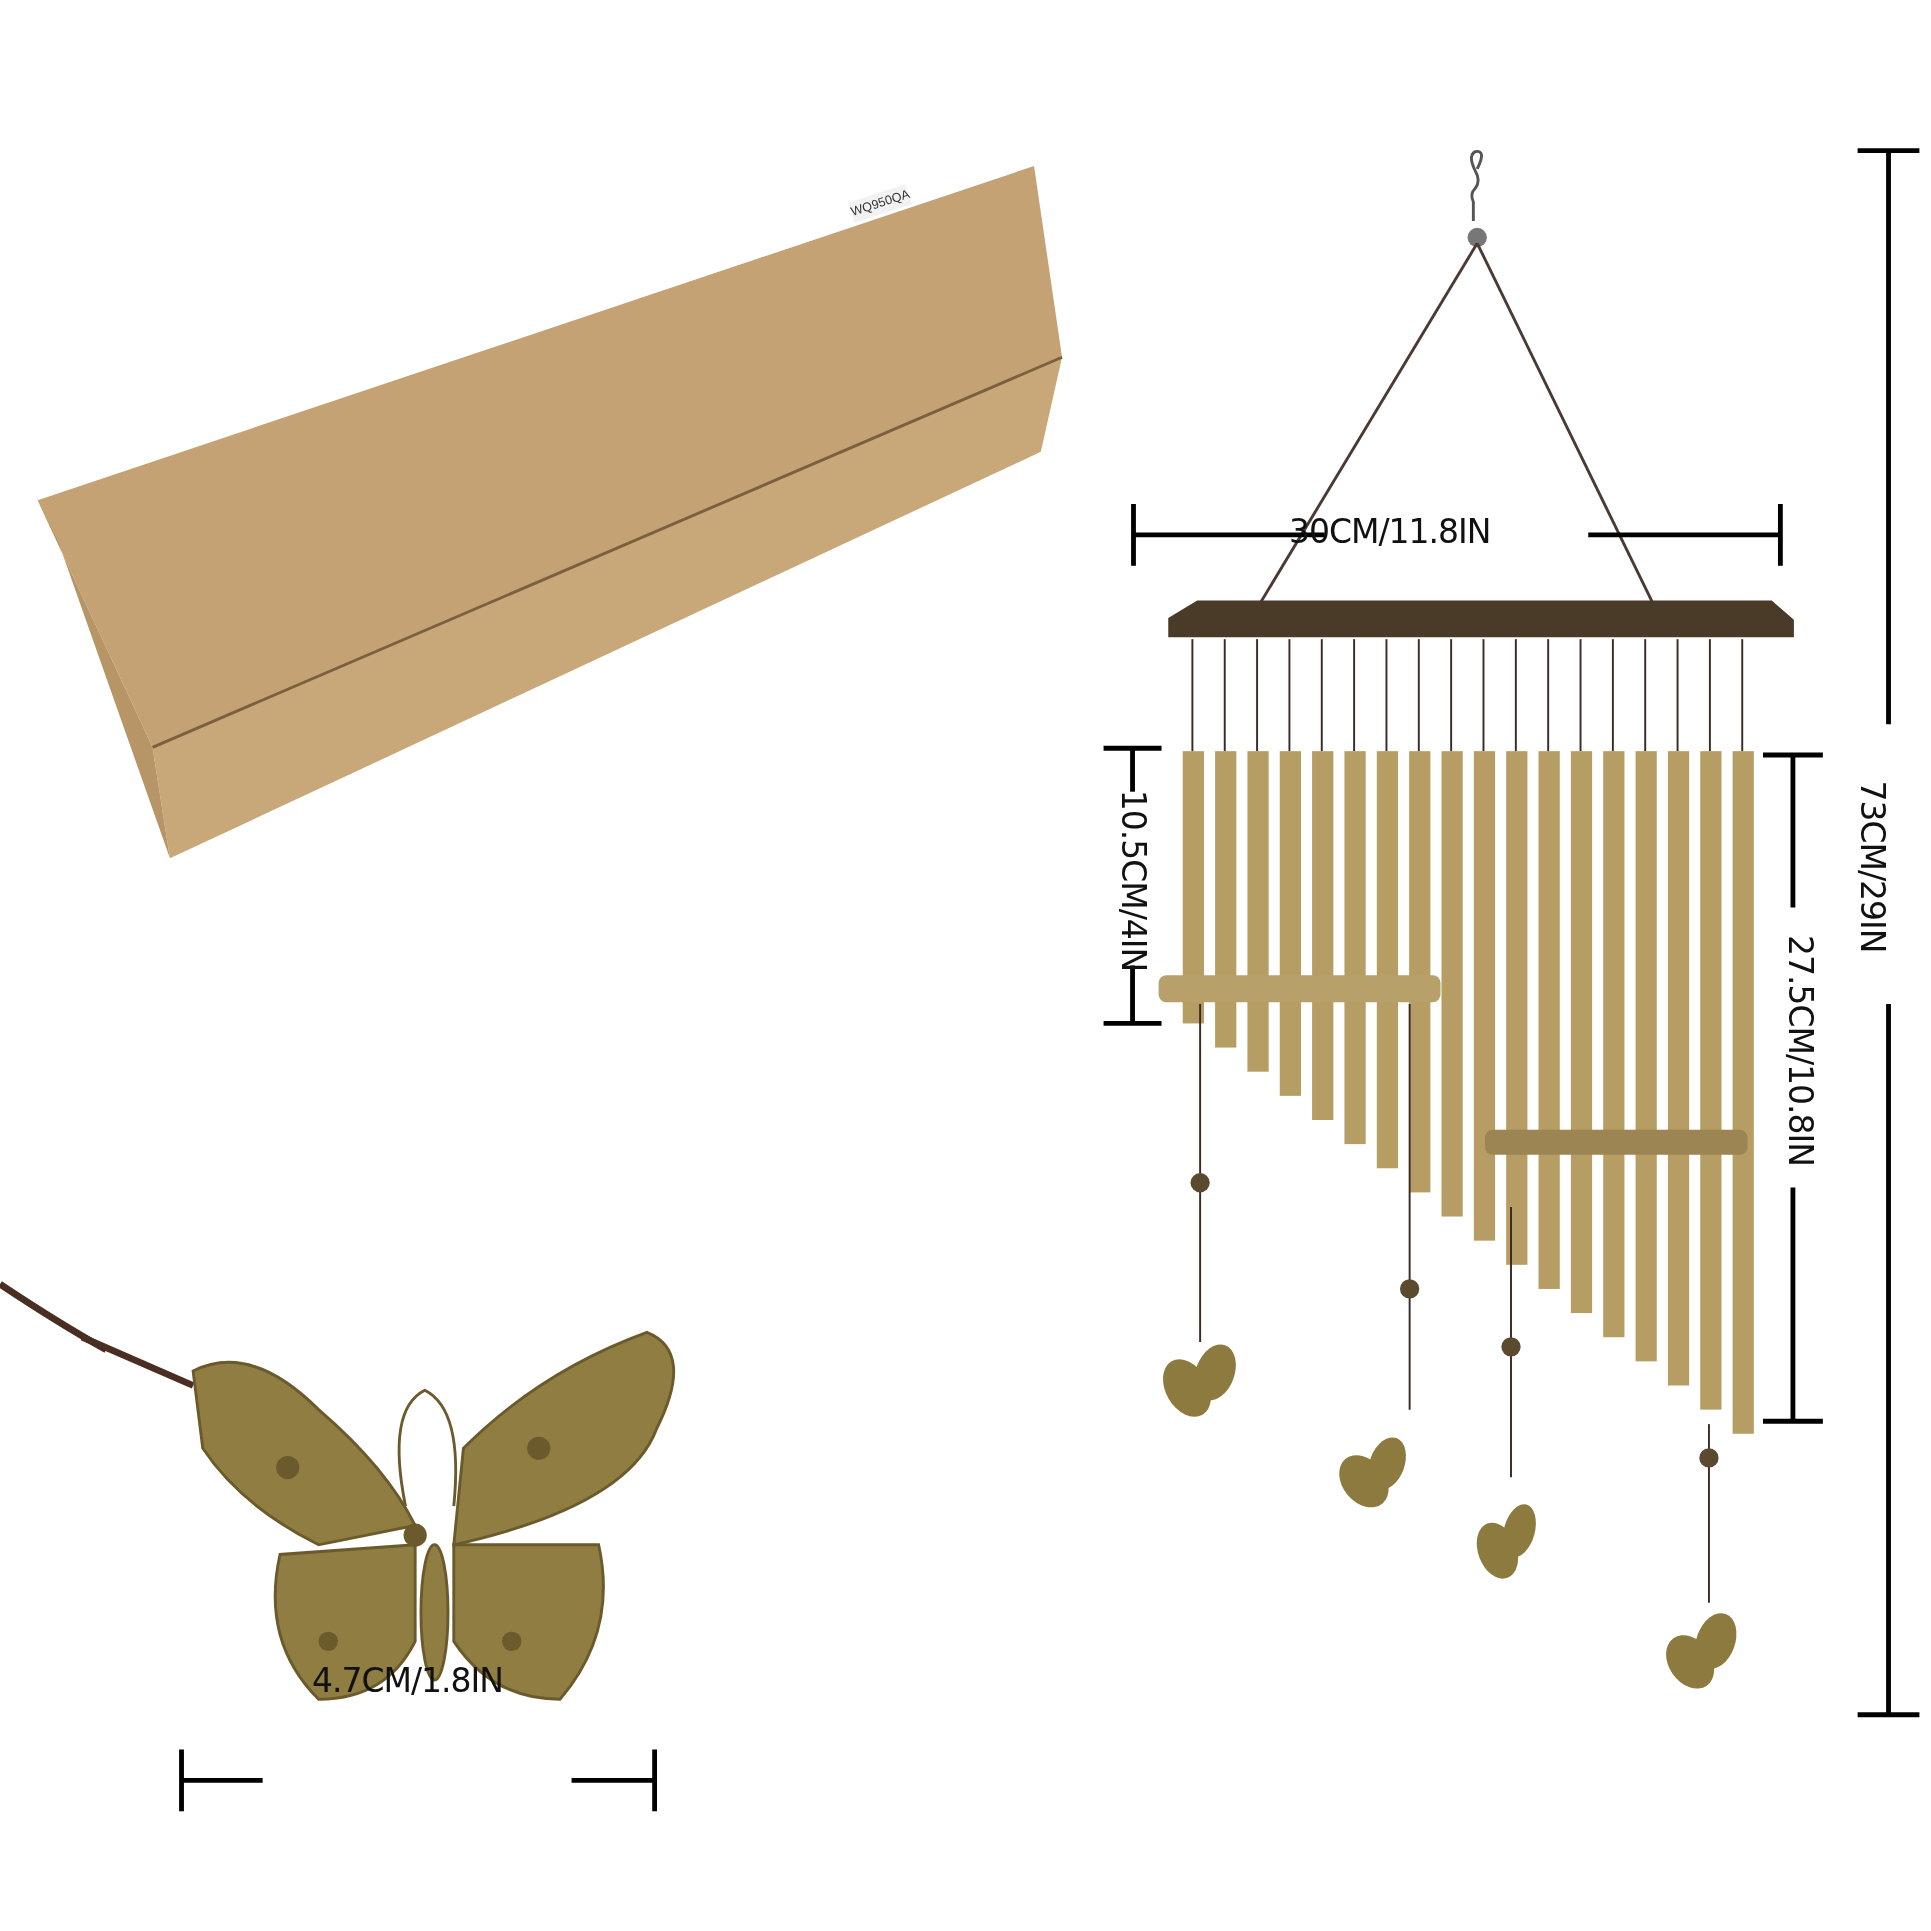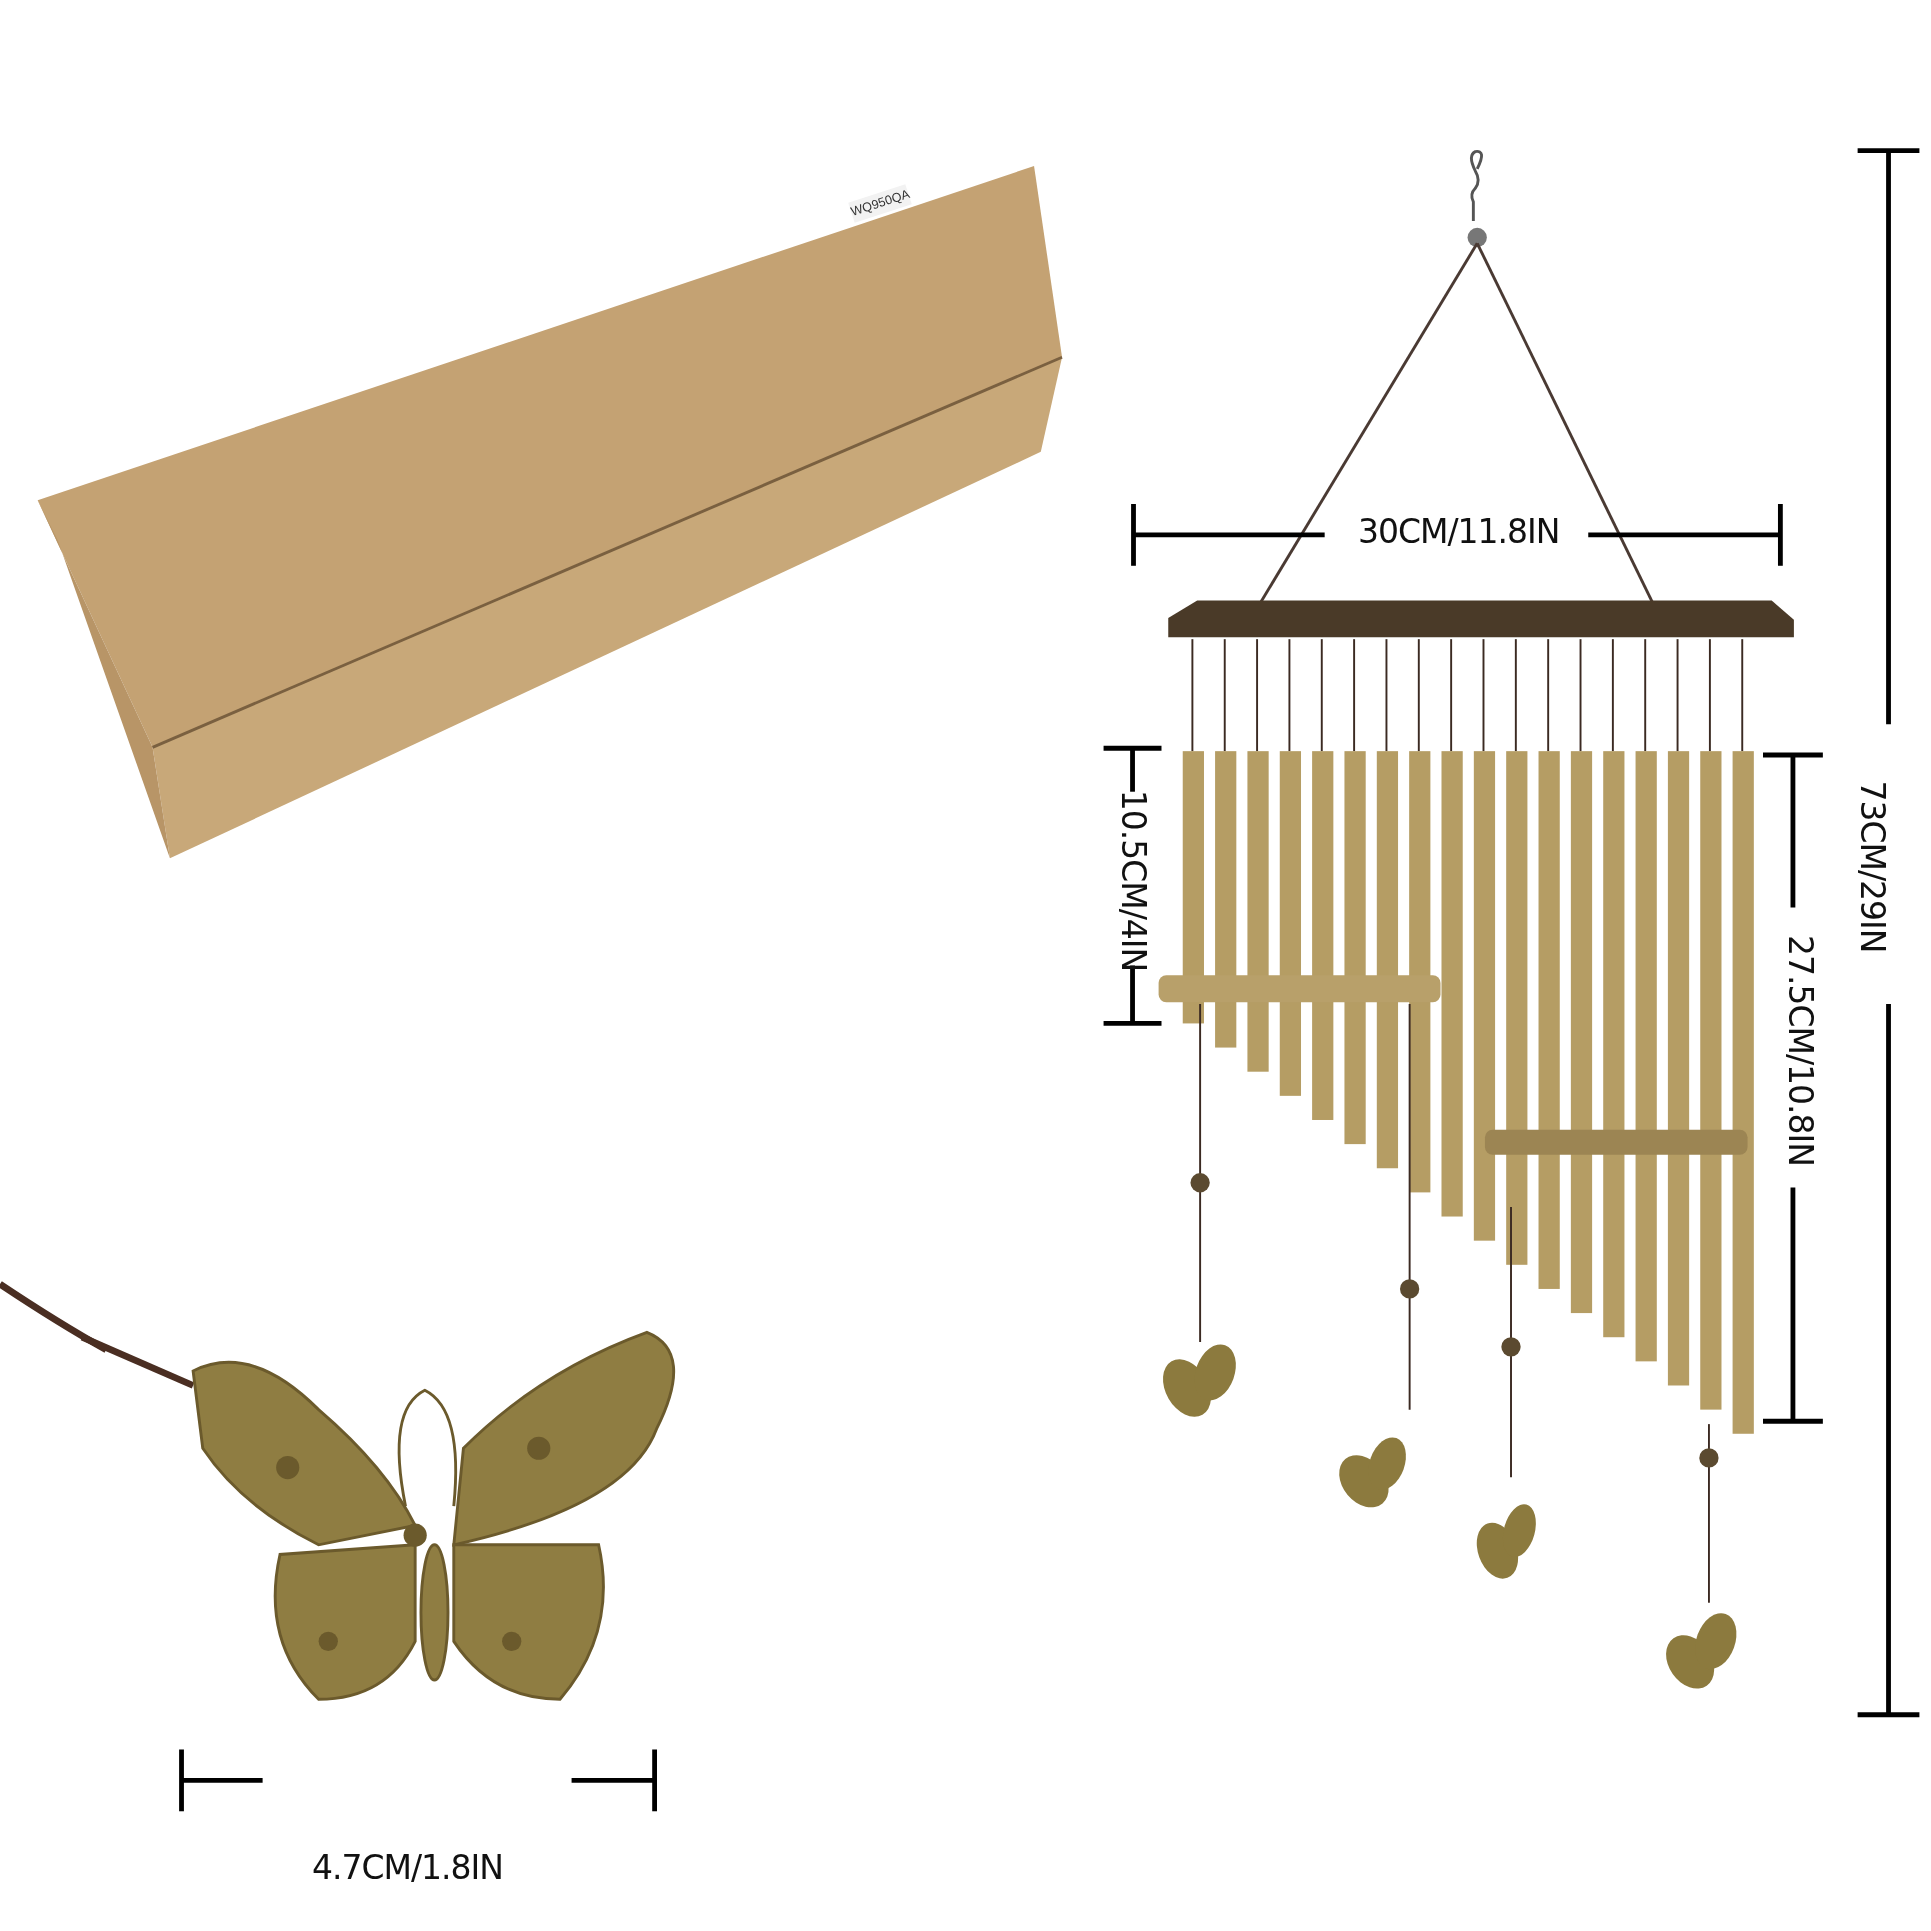--- a/index.html
+++ b/index.html
@@ -145,18 +145,18 @@
   </g>
   <g fill="#6b5a2c">
     <circle cx="298" cy="1520" r="12"></circle>
       <circle cx="558" cy="1500" r="12"></circle>
     <circle cx="340" cy="1700" r="10"></circle>
       <circle cx="530" cy="1700" r="10"></circle>
     <circle cx="430" cy="1590" r="12"></circle>
   </g>
 </svg>
 
-<div class="dim-text" style="left:1358px;top:512px;">30CM/11.8IN</div>
+<div class="dim-text" style="left:1289px;top:512px;">30CM/11.8IN</div>
 <div class="dim-text vtext" style="left:1786px;top:847px;transform:rotate(90deg);">73CM/29IN</div>
 <div class="dim-text vtext" style="left:1043px;top:861px;transform:rotate(90deg);">10.5CM/4IN</div>
 <div class="dim-text vtext" style="left:1685px;top:1031px;transform:rotate(90deg);">27.5CM/10.8IN</div>
-<div class="dim-text" style="left:312px;top:1848px;">4.7CM/1.8IN</div>
+<div class="dim-text" style="left:312px;top:1661px;">4.7CM/1.8IN</div>
 
 
 </body></html>

